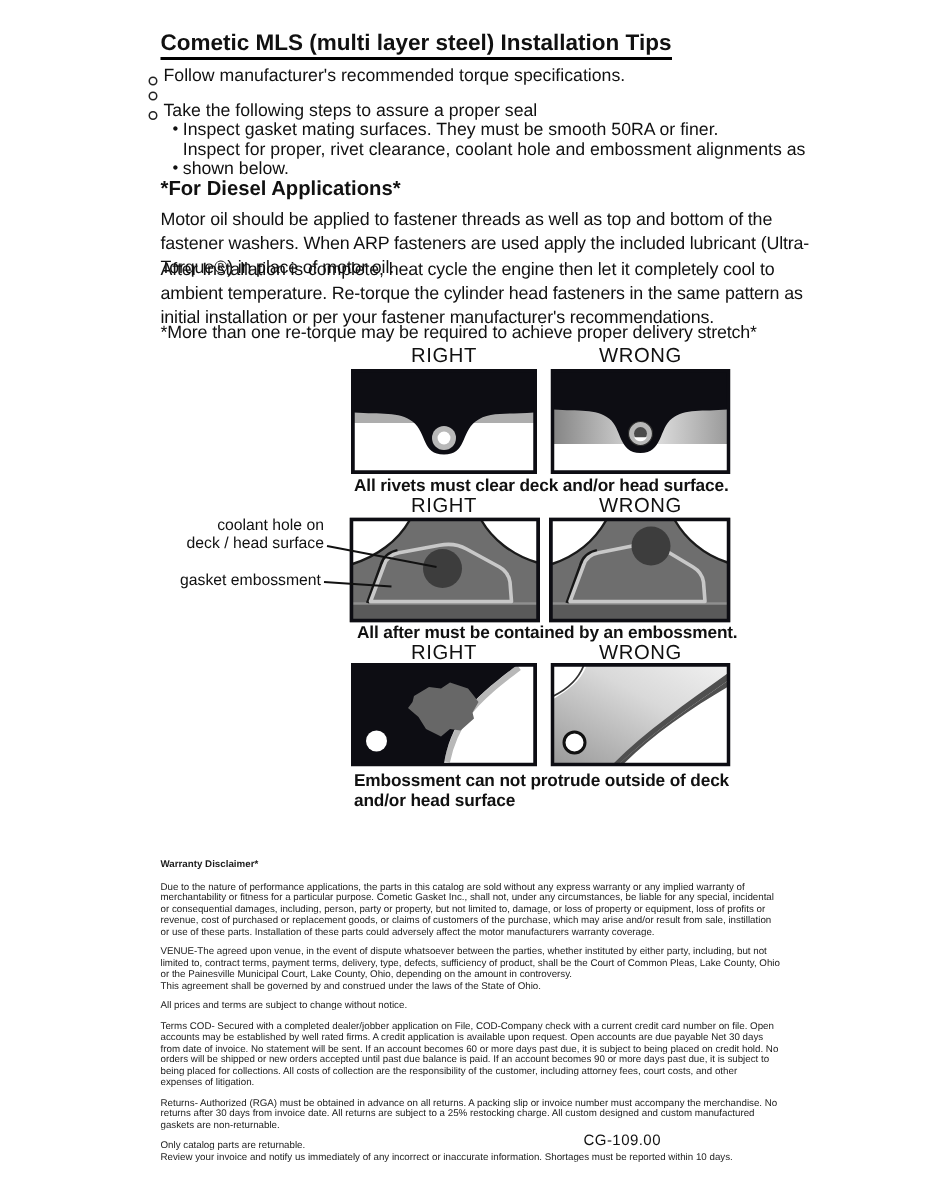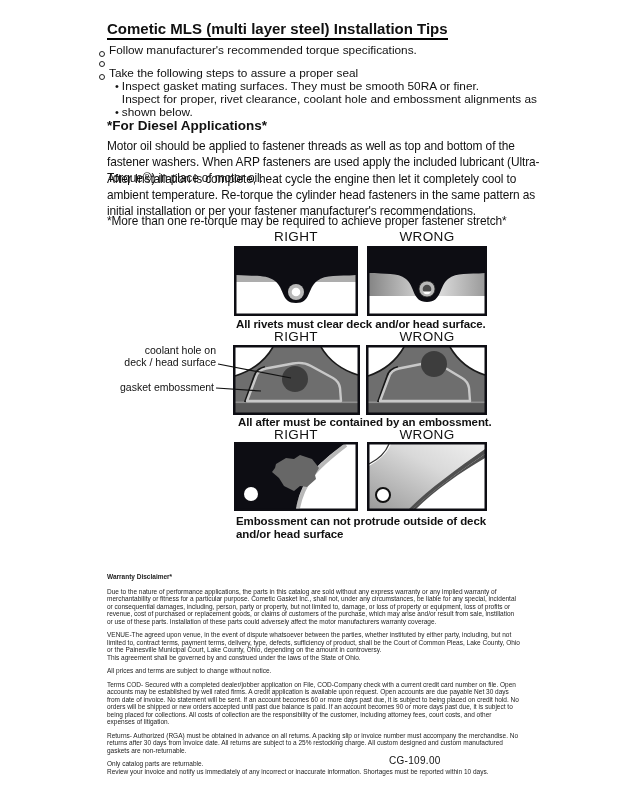--- a/index.html
+++ b/index.html
@@ -56,21 +56,21 @@
     </div>
     <div class="brow sub">
       <span class="sdot">•</span>
       <span>Inspect for proper, rivet clearance, coolant hole and embossment alignments as shown below.</span>
     </div>
   </div>
 
   <div id="diesel-h" class="abs">*For Diesel Applications*</div>
   <div id="p1" class="para abs">Motor oil should be applied to fastener threads as well as top and bottom of the fastener washers. When ARP fasteners are used apply the included lubricant (Ultra-Torque®) in place of motor oil.</div>
   <div id="p2" class="para abs">After Installation is complete, heat cycle the engine then let it completely cool to ambient temperature. Re-torque the cylinder head fasteners in the same pattern as initial installation or per your fastener manufacturer's recommendations.</div>
-  <div id="p3" class="para abs">*More than one re-torque may be required to achieve proper fastener stretch*</div>
+  <div id="p3" class="para abs">*More than one re-torque may be required to achieve proper delivery stretch*</div>
 
   <div class="dlabel abs" style="left:234px;top:229px;">RIGHT</div>
   <div class="dlabel abs" style="left:365px;top:229px;">WRONG</div>
 
   <div class="dbox abs" style="left:234px;top:246px;">
     <svg width="124" height="70" viewBox="0 0 124 70">
       <rect x="0" y="0" width="124" height="70" fill="#ffffff"></rect>
       <polygon points="2,28 122,28 122,36 2,36" fill="#adadad"></polygon>
       <path d="M2,2 H122 V29 C104,30.5 92,28 83,35 C73,43 77,57 62,57 C47,57 51,43 41,35 C32,28 20,30.5 2,29 Z" fill="#0d0d13"></path>
       <circle cx="62" cy="46" r="8" fill="#b8b8b8"></circle>

